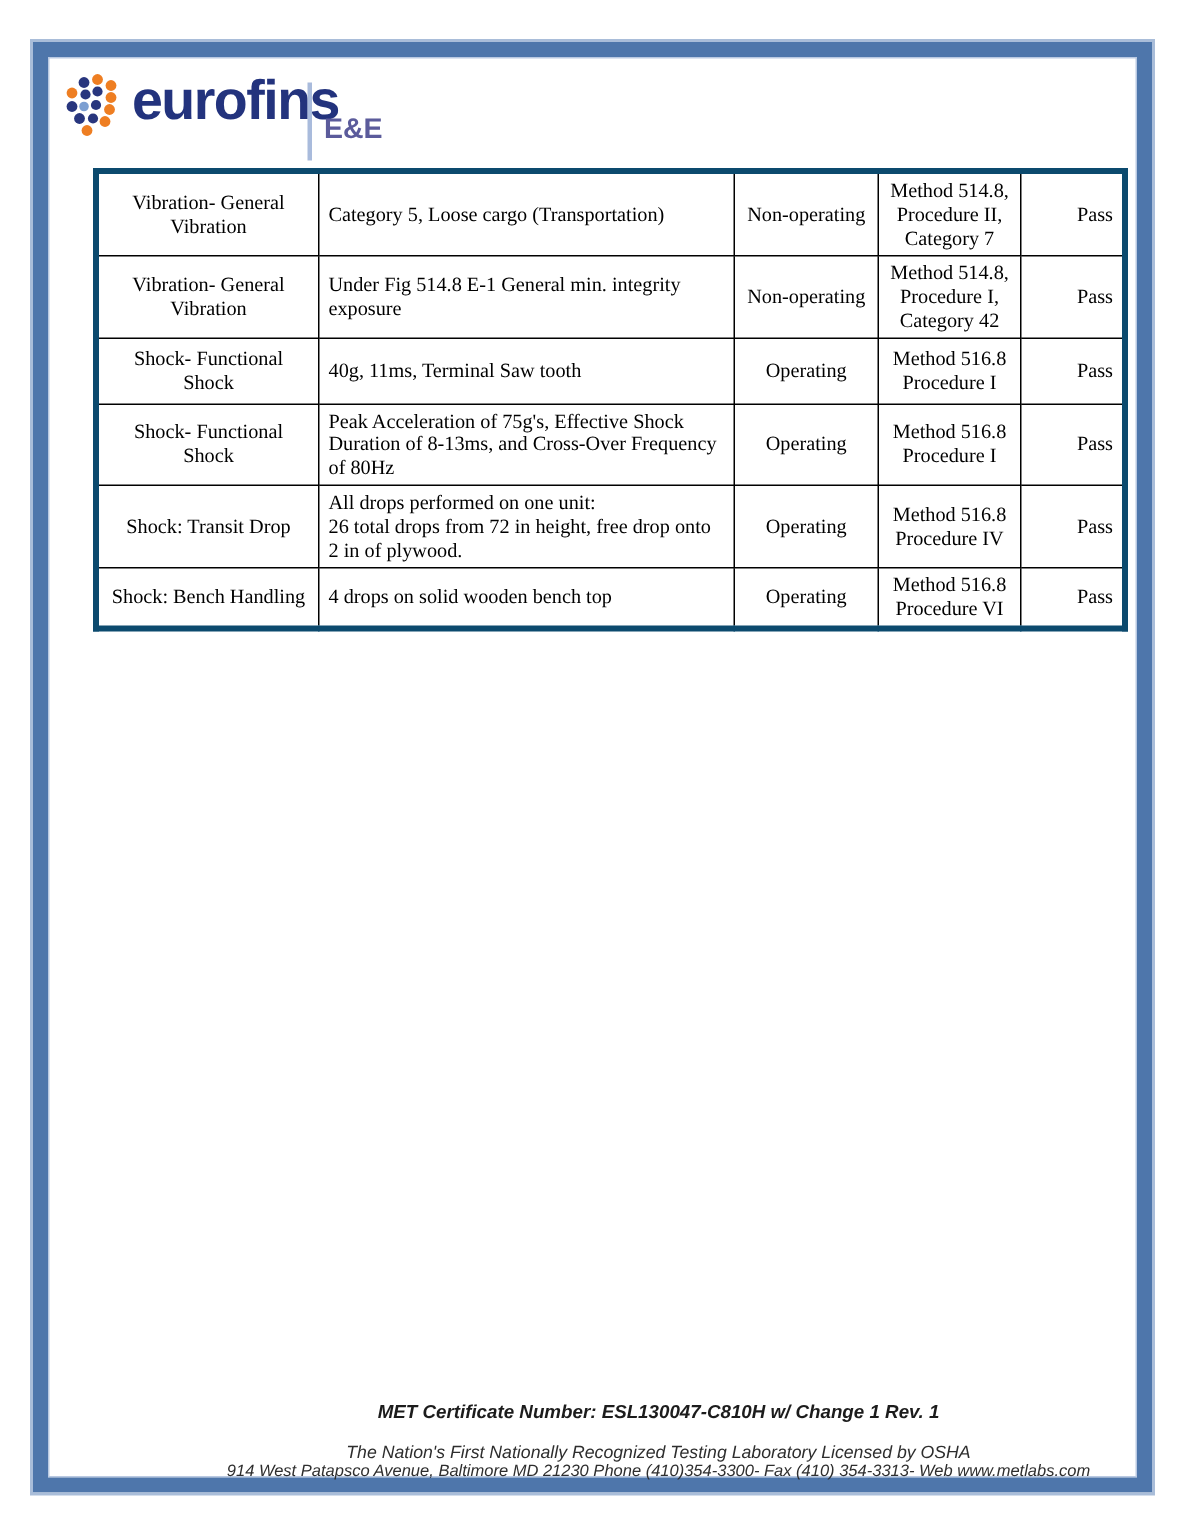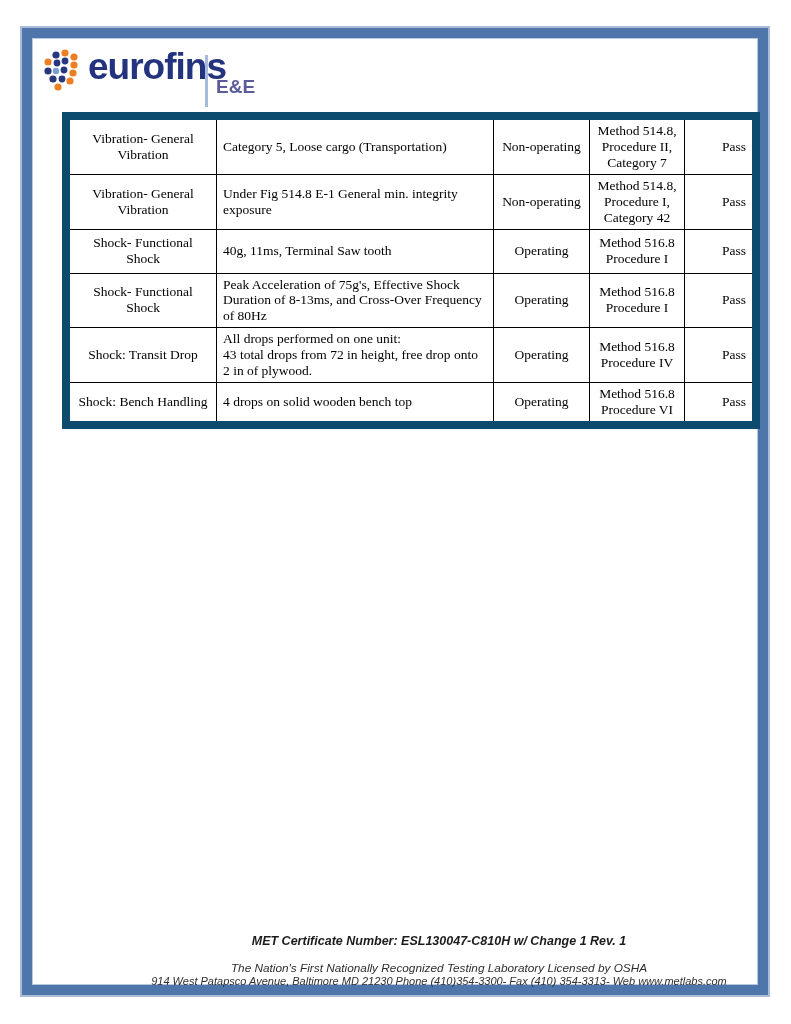--- a/index.html
+++ b/index.html
@@ -11,21 +11,21 @@
   .logo-dots{position:absolute;left:43px;top:49px;width:40px;height:44px;}
   .brand{position:absolute;left:88px;top:46px;font-family:"Liberation Sans",sans-serif;
          font-weight:700;font-size:37px;letter-spacing:-1px;color:#23337d;}
   .logo-divider{position:absolute;left:205px;top:55px;width:3px;height:52px;background:#a9bbdc;}
   .division{position:absolute;left:216px;top:76px;font-family:"Liberation Sans",sans-serif;
             font-weight:700;font-size:19px;color:#5b5b9b;}
   
   .tablewrap{position:absolute;left:62px;top:112px;width:676px;}
   table{border-collapse:collapse;width:100%;table-layout:fixed;}
   td{border:1px solid #000;font-size:13.5px;line-height:1.18;padding:3px 6px;vertical-align:middle;}
-  table{border:8px solid #0c4a6e;}
+  table{border:4px solid #0c4a6e;}
   .c-test{width:134px;text-align:center;}
   .c-desc{width:264px;text-align:left;white-space:pre-line;}
   .c-state{width:83px;text-align:center;}
   .c-method{width:82px;text-align:center;}
   .c-result{width:55px;text-align:right;}
   tr.r1{height:46px;} tr.r2{height:46px;} tr.r3{height:44px;} tr.r4{height:48px;}
   tr.r5{height:46px;} tr.r6{height:30px;} tr.r7{height:32px;}
   
   .notes{position:absolute;left:91px;top:423px;width:650px;font-size:13.5px;line-height:1.35;}
   .note{margin:0 0 17px 0;}
@@ -90,21 +90,21 @@
         <tr class="r4">
           <td class="c-test">Shock- Functional Shock</td>
           <td class="c-desc">Peak Acceleration of 75g's, Effective Shock Duration of 8-13ms, and Cross-Over Frequency of 80Hz</td>
           <td class="c-state">Operating</td>
           <td class="c-method">Method 516.8 Procedure I</td>
           <td class="c-result">Pass</td>
         </tr>
         <tr class="r5">
           <td class="c-test">Shock: Transit Drop</td>
           <td class="c-desc">All drops performed on one unit:
-43 total drops from 72 in height, free drop onto 2 in of plywood.</td>
+26 total drops from 72 in height, free drop onto 2 in of plywood.</td>
           <td class="c-state">Operating</td>
           <td class="c-method">Method 516.8 Procedure IV</td>
           <td class="c-result">Pass</td>
         </tr>
         <tr class="r6">
           <td class="c-test">Shock: Bench Handling</td>
           <td class="c-desc">4 drops on solid wooden bench top</td>
           <td class="c-state">Operating</td>
           <td class="c-method">Method 516.8 Procedure VI</td>
           <td class="c-result">Pass</td>

